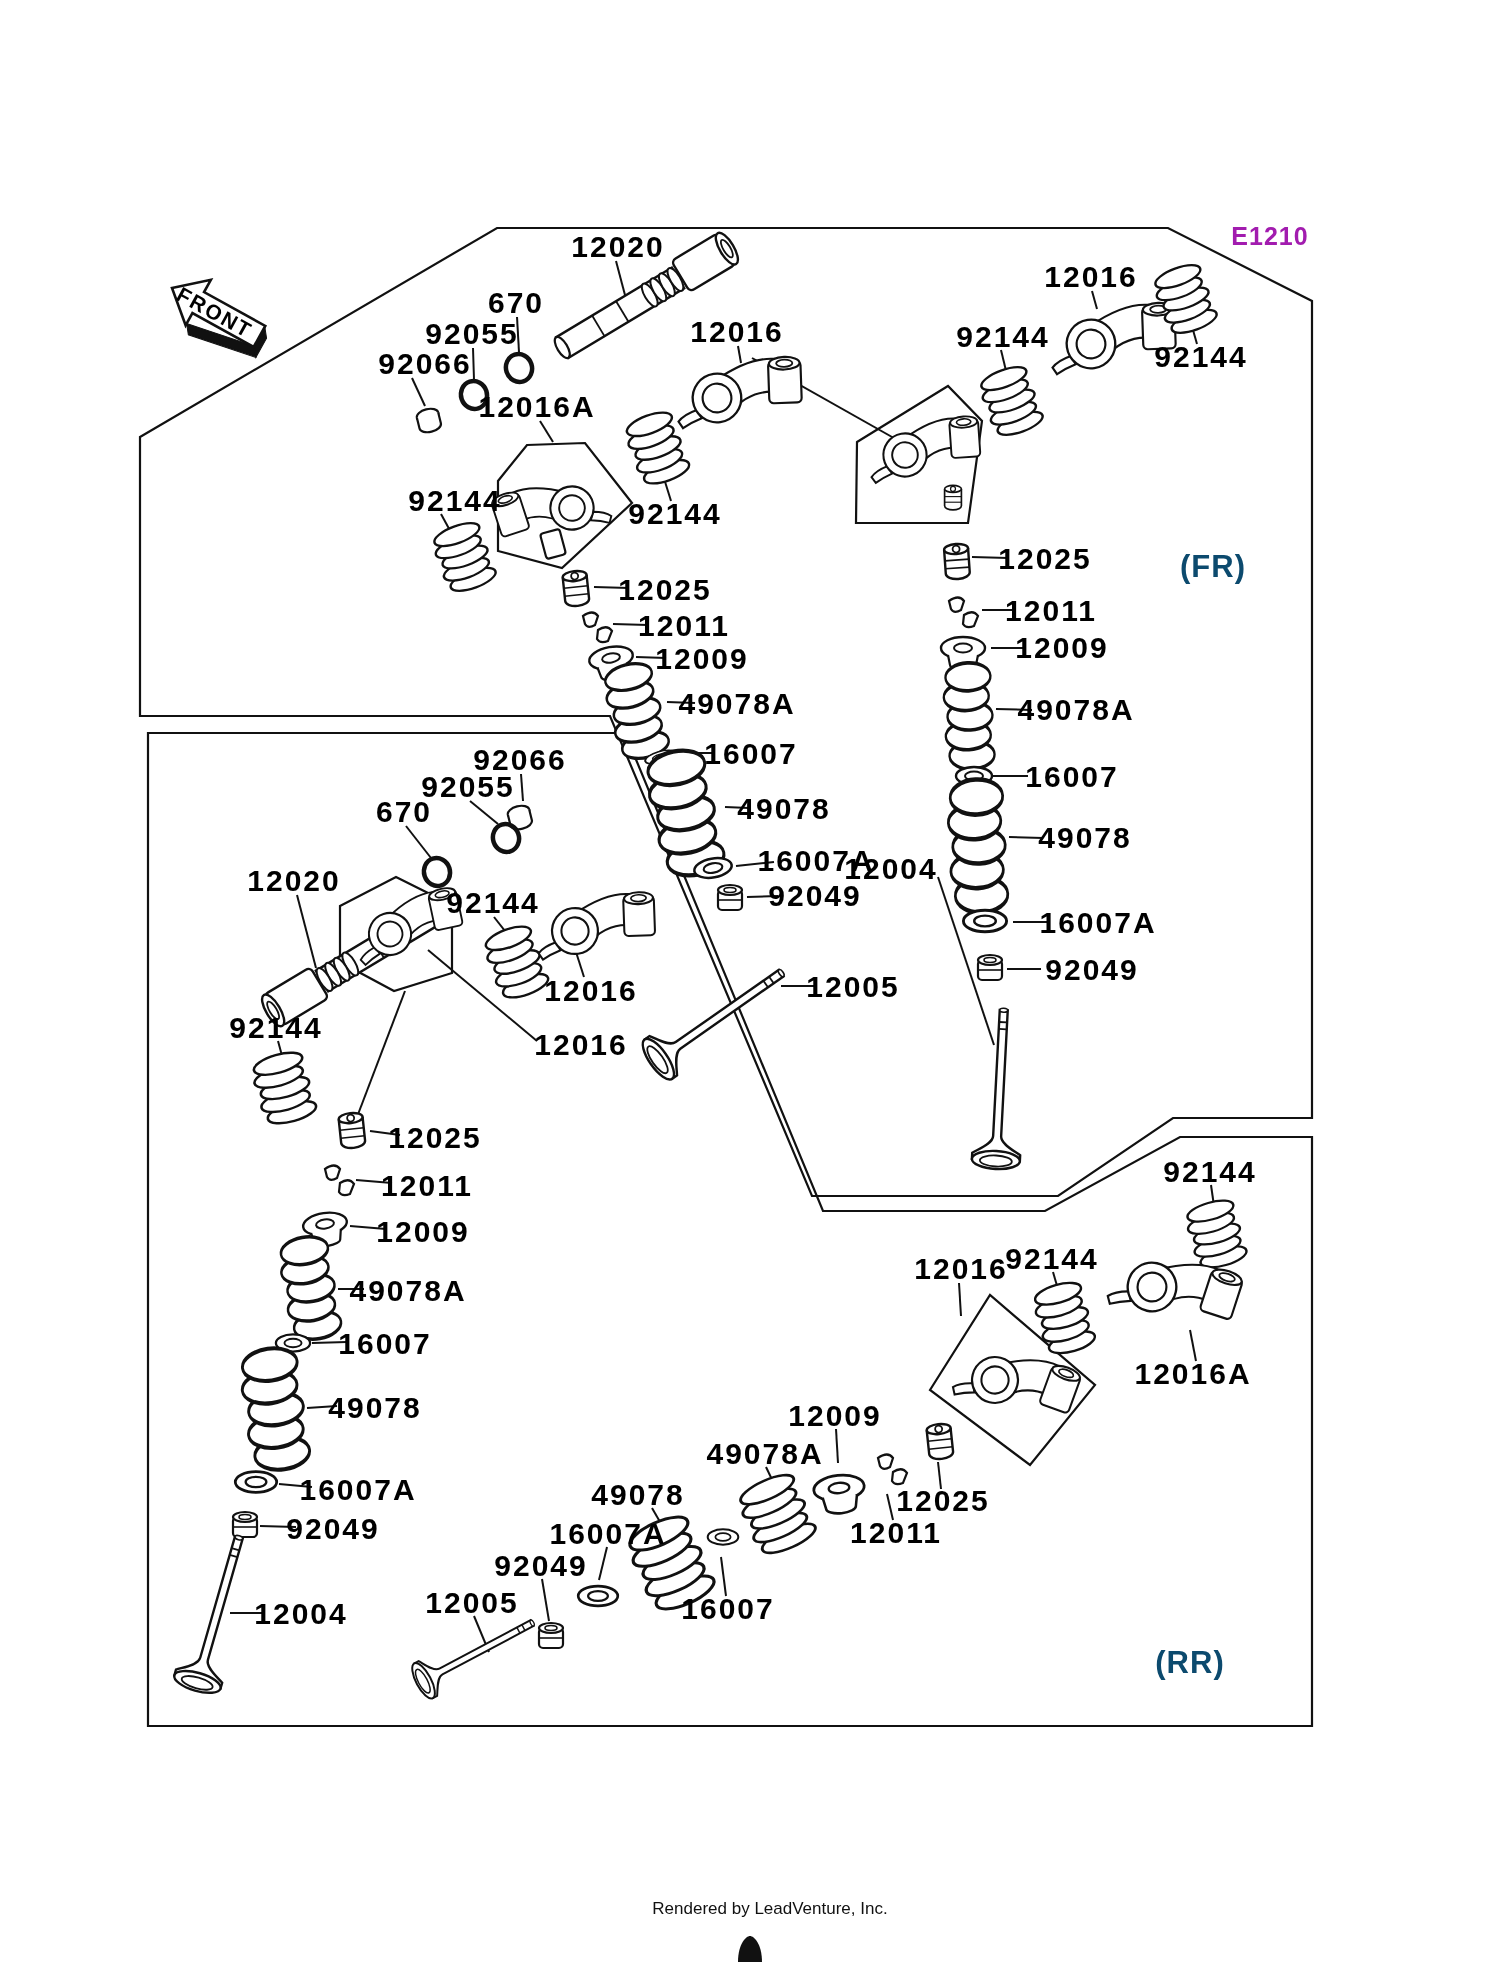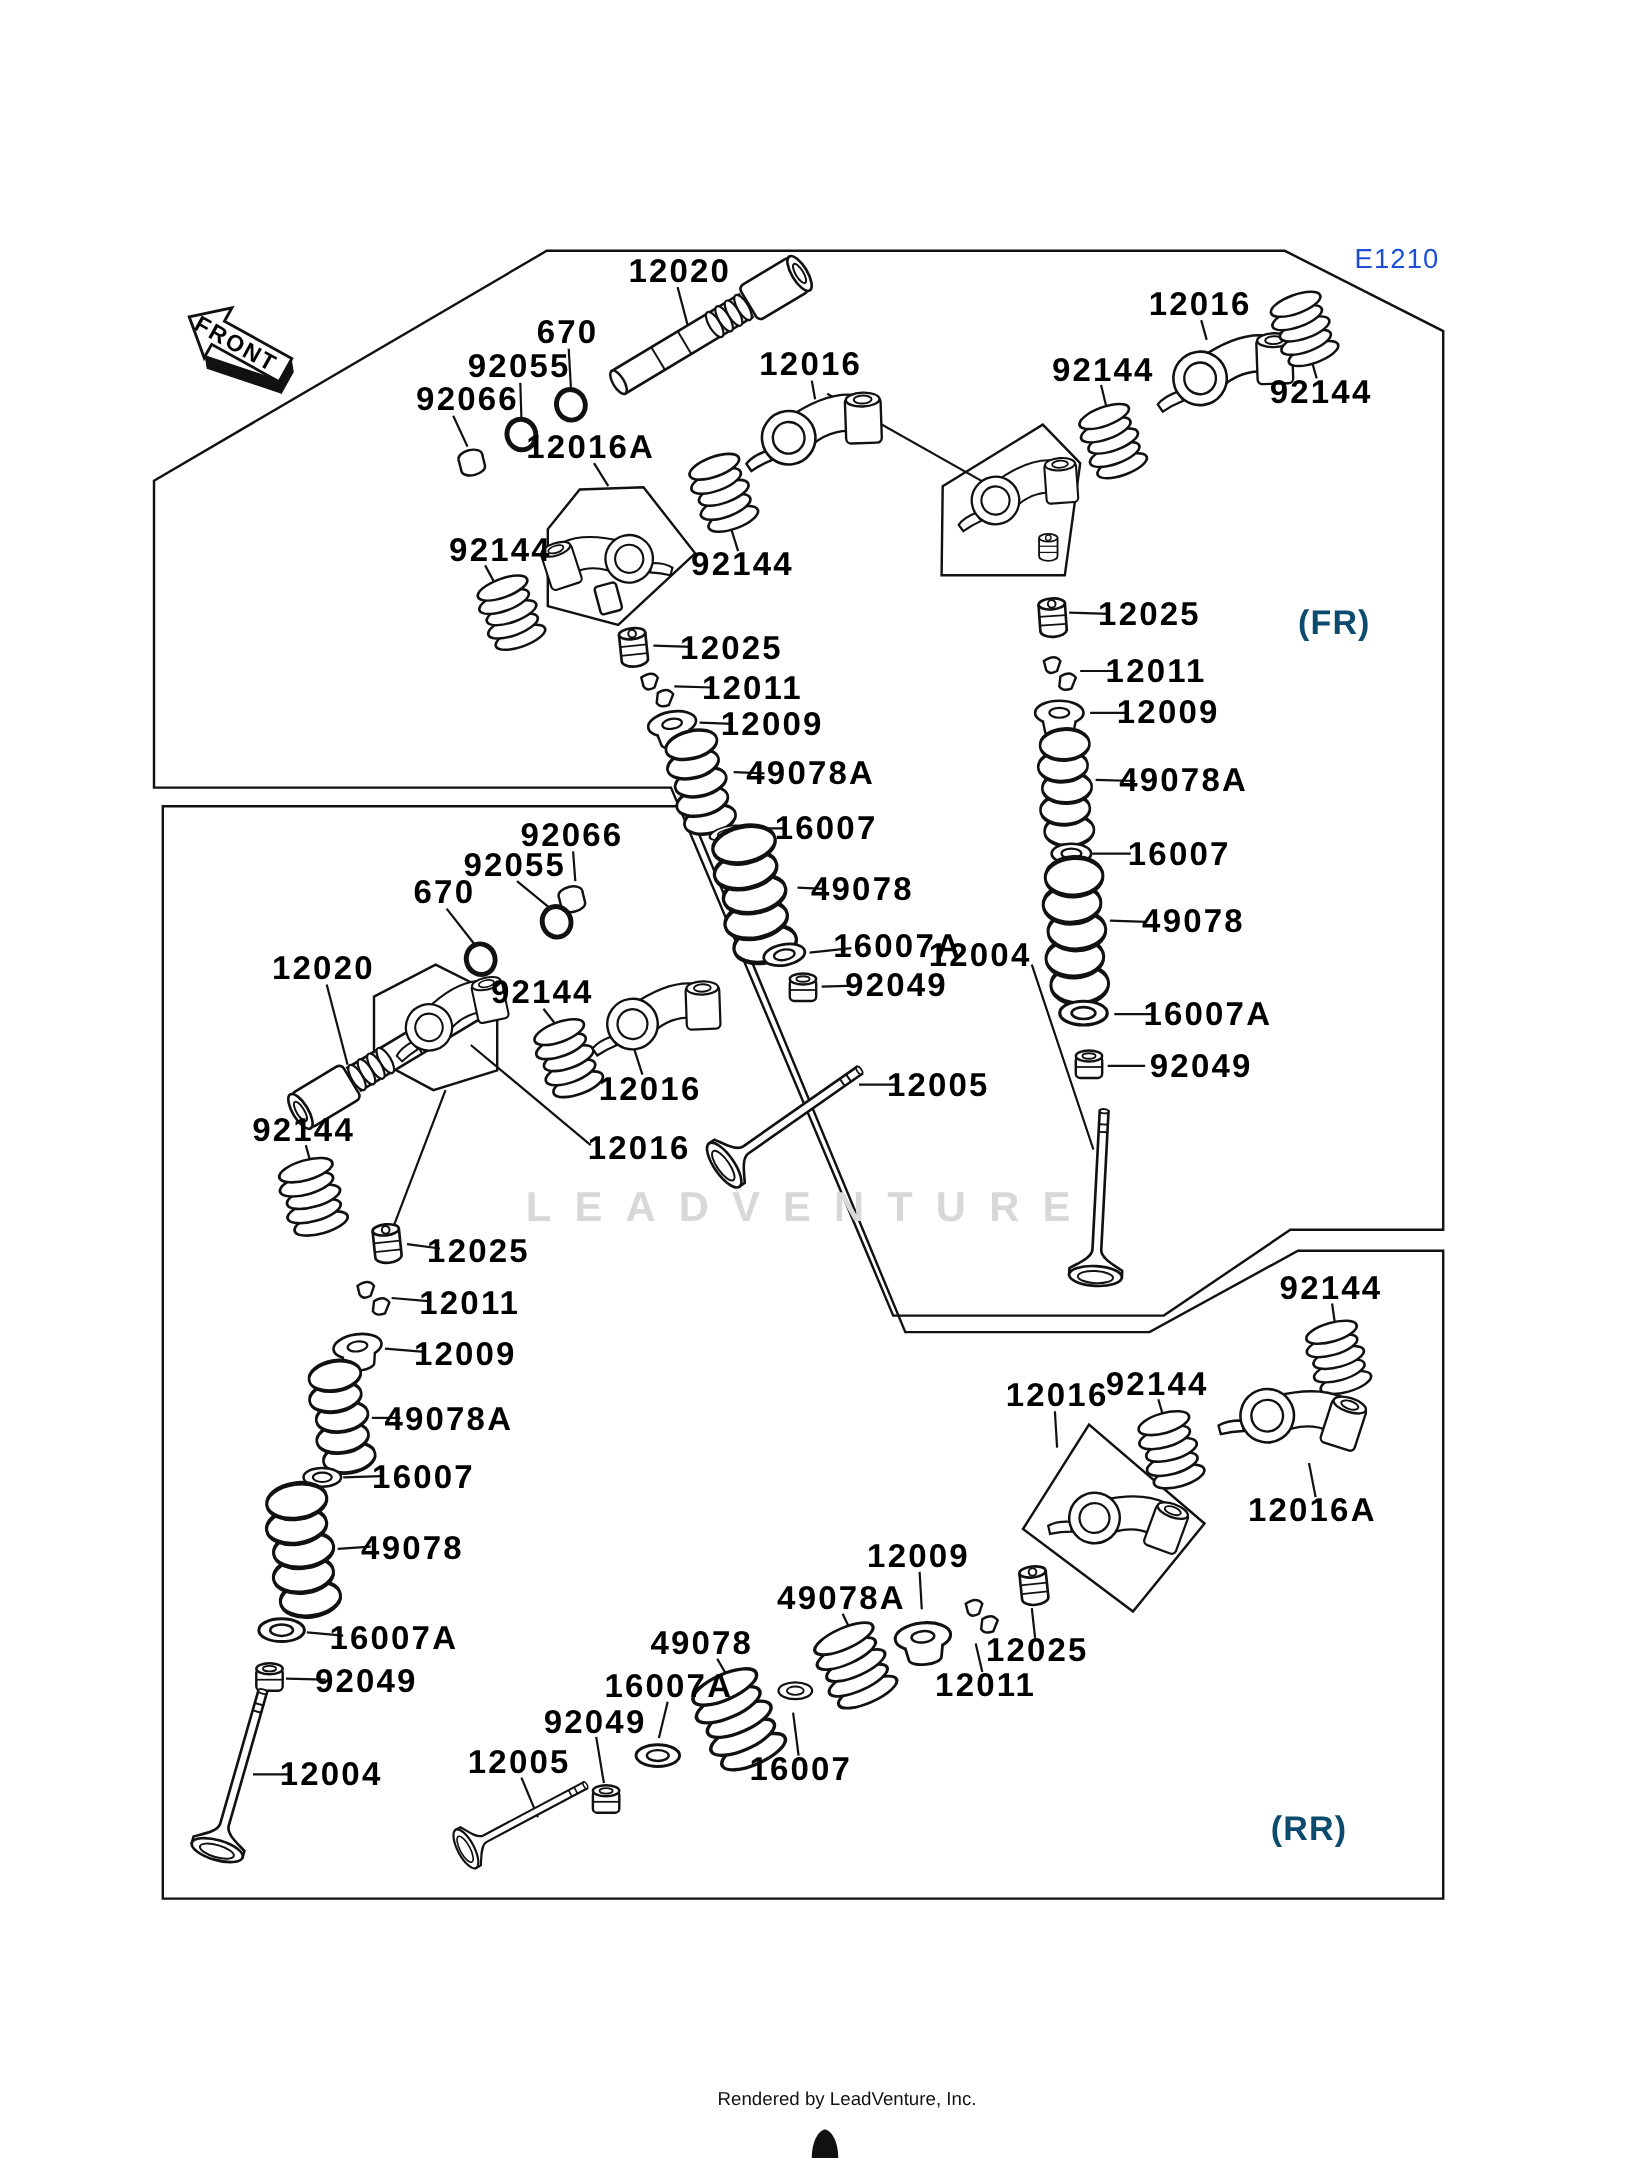--- a/index.html
+++ b/index.html
@@ -3,22 +3,22 @@
 <meta charset="utf-8">
 <style>
   html,body{margin:0;padding:0;background:#fff;}
   .stage{position:relative;width:1500px;height:1962px;background:#ffffff;overflow:hidden;
          font-family:"Liberation Sans",sans-serif;}
   svg.art{position:absolute;left:0;top:0;width:1500px;height:1962px;}
   .plabel{position:absolute;transform:translate(-50%,-50%);font-weight:bold;font-size:30px;
           letter-spacing:2px;color:#000;white-space:nowrap;line-height:1;}
   .marker{position:absolute;transform:translate(-50%,-50%);font-weight:bold;font-size:31px;
           letter-spacing:1px;color:#0c4a6e;white-space:nowrap;line-height:1;}
-  .code{position:absolute;transform:translate(-50%,-50%);font-weight:normal;font-size:25px;
-        letter-spacing:1px;color:#1d4ed8;white-space:nowrap;line-height:1;}
+  .code{position:absolute;transform:translate(-50%,-50%);font-weight:bold;font-size:25px;
+        letter-spacing:1px;color:#a21caf;white-space:nowrap;line-height:1;}
   .watermark{position:absolute;left:478px;top:1079px;font-weight:bold;font-size:38px;
              letter-spacing:21px;color:#d8d8d8;white-space:nowrap;line-height:1;}
   .footer{position:absolute;left:770px;top:1908px;transform:translate(-50%,-50%);
           font-size:17px;color:#111;white-space:nowrap;line-height:1;}
 </style>
 </head>
 <body>
 
 <div class="stage">
 
@@ -261,21 +261,20 @@
     <g transform="translate(172,288) rotate(29)">
       <polygon points="30,24 100,11 107,20 37,33" fill="#111" stroke="#111" stroke-width="1"></polygon>
       <polygon points="100,-11 107,-2 107,20 100,11" fill="#111" stroke="#111" stroke-width="1"></polygon>
       <polygon points="0,0 30,-26 30,-12 100,-12 100,12 30,12 30,26" fill="#fff" stroke="#111" stroke-width="2.6"></polygon>
       <text x="8" y="8" font-family="Liberation Sans, sans-serif" font-weight="bold" font-size="21" letter-spacing="2" fill="#000">FRONT</text>
     </g>
 
     <path d="M 738 1962 C 738 1944 746 1936 750 1936 C 754 1936 762 1944 762 1962 Z" fill="#111"></path>
   </svg>
 
-  <div class="watermark">LEADVENTURE</div>
   <div class="code" style="left:1270px;top:236px;">E1210</div>
   <div class="marker" style="left:1213px;top:566px;">(FR)</div>
   <div class="marker" style="left:1190px;top:1662px;">(RR)</div>
 
   <div class="plabel" style="left:618px;top:247px;">12020</div>
   <div class="plabel" style="left:516px;top:303px;">670</div>
   <div class="plabel" style="left:472px;top:334px;">92055</div>
   <div class="plabel" style="left:425px;top:364px;">92066</div>
   <div class="plabel" style="left:537px;top:407px;">12016A</div>
   <div class="plabel" style="left:455px;top:501px;">92144</div>

